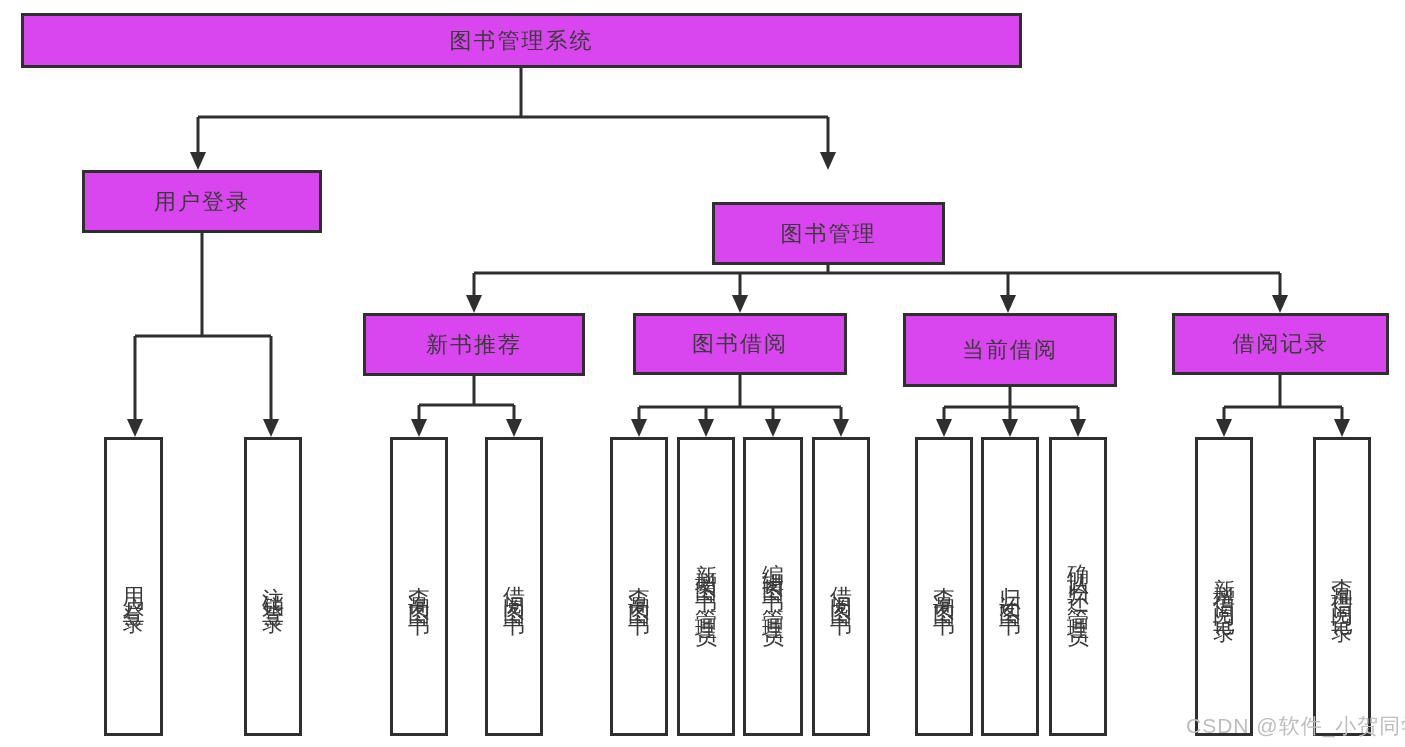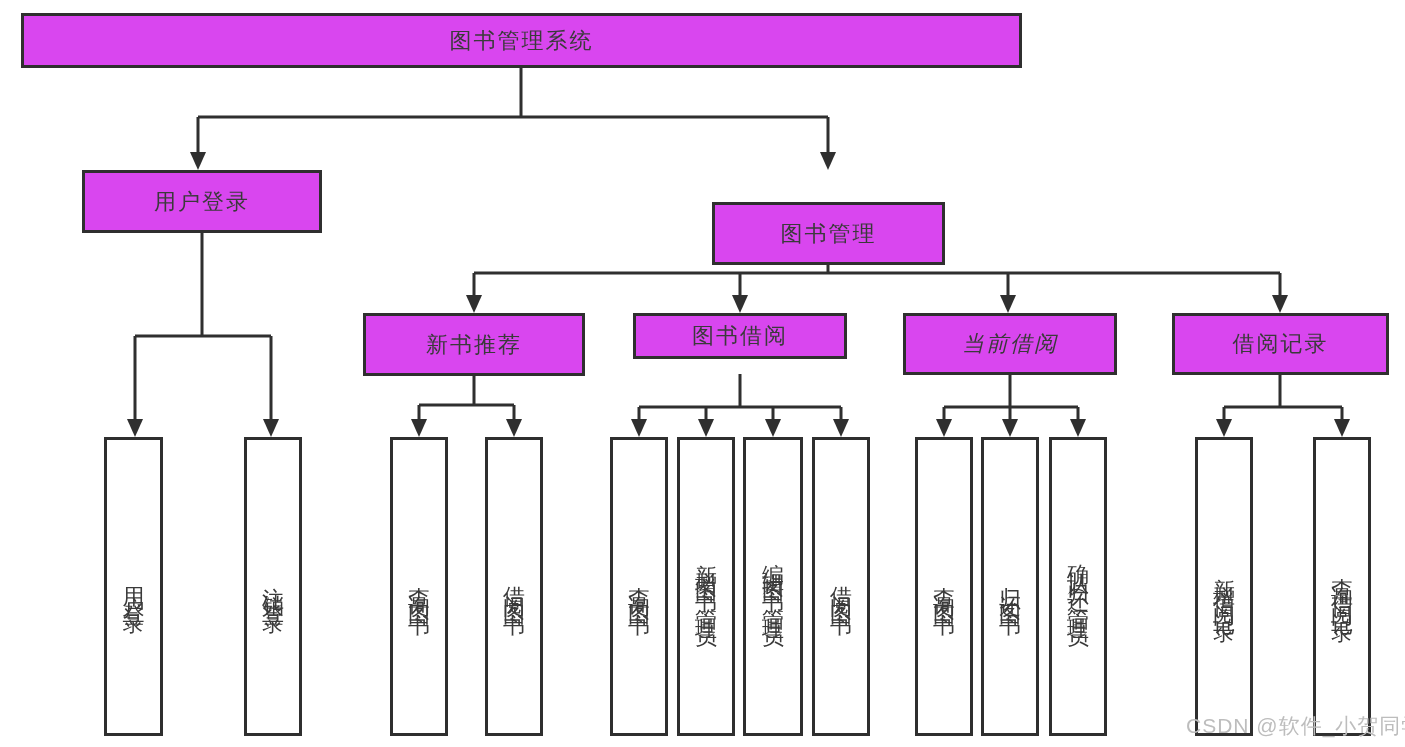--- a/index.html
+++ b/index.html
@@ -54,22 +54,22 @@
     line-height: 1;
     color: #3a3a3a;
   }
   
   #root-box        { left: 21px;   top: 13px;  width: 1001px; height: 55px; }
   #branch-user     { left: 82px;   top: 170px; width: 240px;  height: 63px; }
   #branch-book     { left: 712px;  top: 170px; width: 233px;  height: 63px; margin-top: 32px; }
   #leaf-user-login  { left: 104px; top: 437px; width: 59px; height: 299px; }
   #leaf-user-logout { left: 244px; top: 437px; width: 58px; height: 299px; }
   #group-newbook   { left: 363px;  top: 313px; width: 222px;  height: 63px; }
-  #group-borrow    { left: 633px;  top: 313px; width: 214px;  height: 46px; text-align: right; }
-  #group-current   { left: 903px;  top: 313px; width: 214px;  height: 62px; font-style: italic; }
+  #group-borrow    { left: 633px;  top: 313px; width: 214px;  height: 62px; text-align: right; }
+  #group-current   { left: 903px;  top: 313px; width: 214px;  height: 74px; }
   #group-records   { left: 1172px; top: 313px; width: 217px;  height: 62px; }
   #leaf-nb-query   { left: 390px;  top: 437px; width: 58px; height: 299px; }
   #leaf-nb-borrow  { left: 485px;  top: 437px; width: 58px; height: 299px; }
   #leaf-bb-query   { left: 610px;  top: 437px; width: 58px; height: 299px; }
   #leaf-bb-add     { left: 677px;  top: 437px; width: 58px; height: 299px; }
   #leaf-bb-edit    { left: 743px;  top: 437px; width: 60px; height: 299px; }
   #leaf-bb-borrow  { left: 812px;  top: 437px; width: 58px; height: 299px; }
   #leaf-cb-query   { left: 915px;  top: 437px; width: 58px; height: 299px; }
   #leaf-cb-return  { left: 981px;  top: 437px; width: 58px; height: 299px; }
   #leaf-cb-confirm { left: 1049px; top: 437px; width: 58px; height: 299px; }

